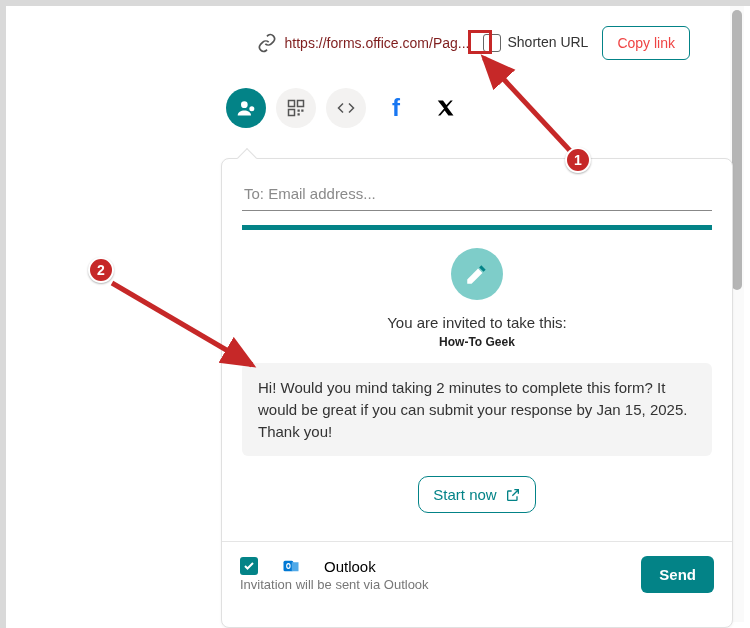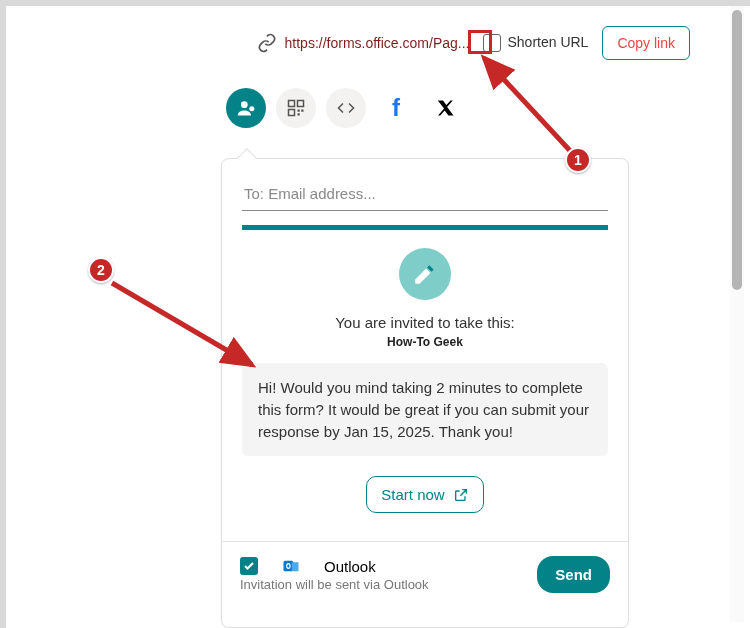--- a/index.html
+++ b/index.html
@@ -102,21 +102,21 @@
       color: #1877f2;
       font-weight: bold;
       font-size: 24px;
       font-family: Arial;
     }
     .x-svg { width: 18px; height: 18px; fill: #000; }
 
     .card {
       position: absolute;
       left: 215px; top: 152px;
-      width: 408px;
+      width: 512px;
       height: 470px;
       border: 1px solid #e0e0e0;
       border-radius: 8px;
       background: #fff;
       box-shadow: 0 1px 3px rgba(0,0,0,0.05);
     }
     .card-pointer {
       position: absolute;
       top: -8px; left: 18px;
       width: 14px; height: 14px;
@@ -214,21 +214,21 @@
       border-radius: 3px;
       display: flex;
       align-items: center;
       justify-content: center;
     }
     .footer-sub { font-size: 13px; color: #777; }
     .send-btn {
       background: #038387;
       color: #fff;
       border: none;
-      border-radius: 16px;
+      border-radius: 6px;
       padding: 10px 18px;
       font-size: 15px;
       font-weight: 600;
       cursor: pointer;
     }
     
     .arrow1, .arrow2 {
       position: absolute;
       pointer-events: none;
     }

